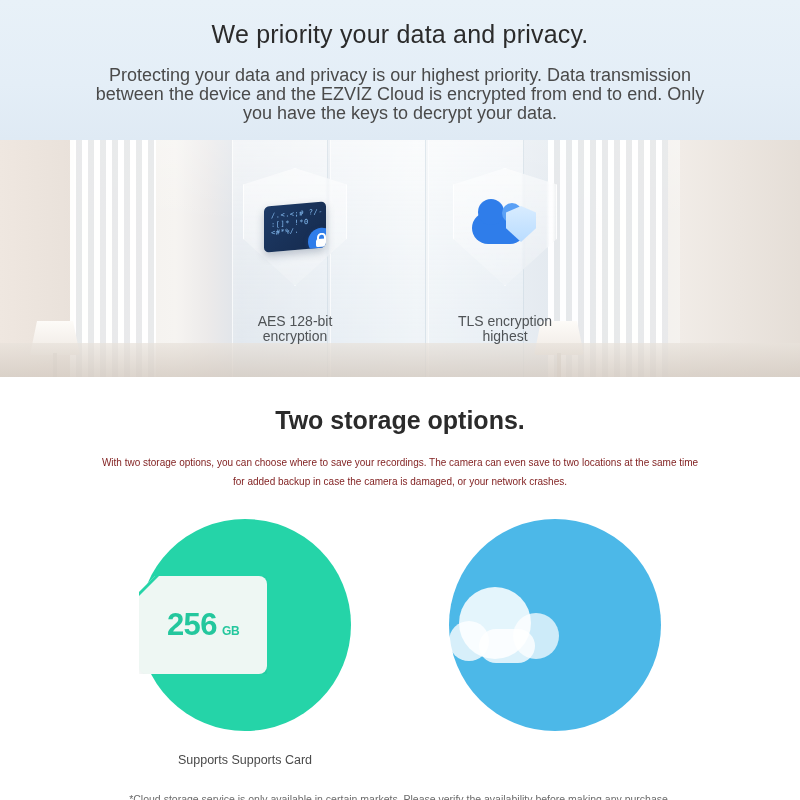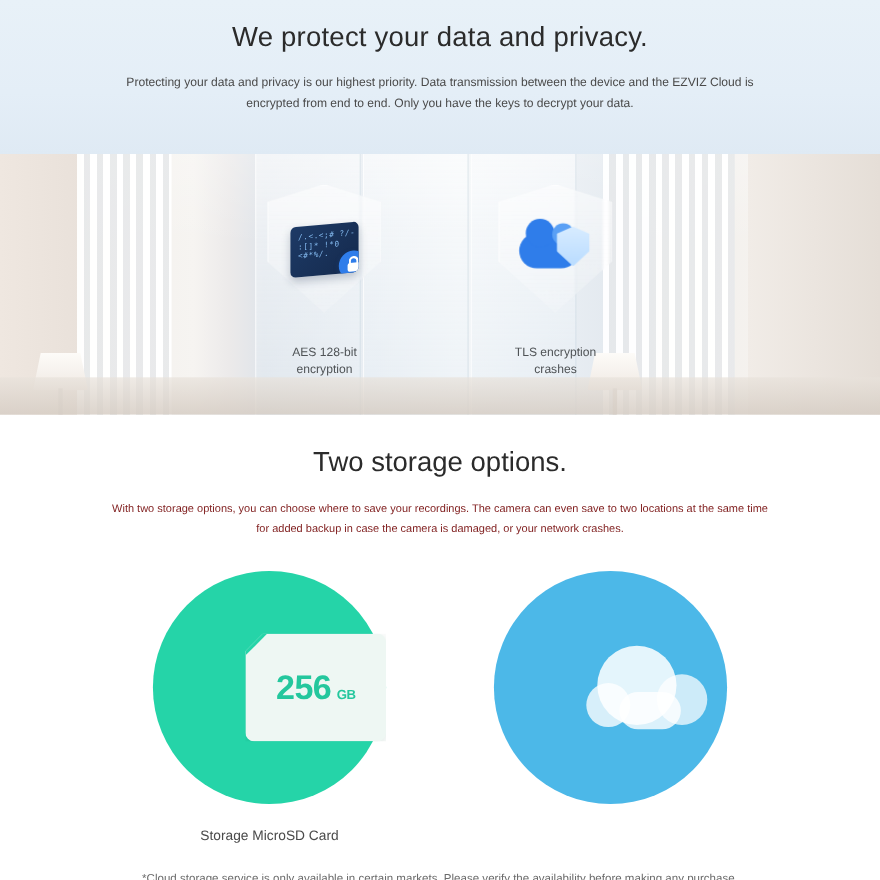--- a/index.html
+++ b/index.html
@@ -21,21 +21,21 @@
   .h-title {
     font-size: 25px;
     color: #2b2b2b;
     font-weight: 400;
     letter-spacing: .2px;
     line-height: 36px;
   }
   .h-sub {
     margin: 14px auto 0;
     width: 612px;
-    font-size: 11px;
+    font-size: 18px;
     line-height: 19px;
     color: #4a4a4a;
   }
 
   
   .hero {
     position: relative;
     width: 800px;
     height: 237px;
     overflow: hidden;
@@ -123,21 +123,21 @@
   }
   .shield {
     position: absolute; inset: 0;
     background: linear-gradient(180deg, rgba(255,255,255,.55), rgba(255,255,255,.18));
     border: 1px solid rgba(255,255,255,.8);
     clip-path: polygon(50% 0%, 100% 14%, 100% 60%, 50% 100%, 0% 60%, 0% 14%);
     backdrop-filter: blur(1px);
   }
   .glyph { position: absolute; inset: 0; display: flex; align-items: center; justify-content: center; }
   .feature-label {
-    font-size: 11px;
+    font-size: 14px;
     line-height: 15px;
     color: #4f5356;
     margin-top: 28px;
   }
 
   
   .aes-card {
     position: relative;
     width: 62px; height: 46px;
     border-radius: 5px;
@@ -228,41 +228,41 @@
   
   .storage {
     width: 800px;
     background: #fff;
     padding-top: 26px;
     text-align: center;
   }
   .s-title {
     font-size: 25px;
     color: #2b2b2b;
-    font-weight: 400;
+    font-weight: 700;
     line-height: 34px;
   }
   .s-sub {
     margin: 16px auto 0;
     width: 600px;
     font-size: 10px;
     line-height: 19px;
     color: #7f1d1d;
   }
   .circles {
     margin-top: 28px;
     display: flex;
     justify-content: center;
     gap: 90px;
   }
   .circle-item { width: 220px; }
   .circle {
     width: 212px; height: 212px; border-radius: 50%;
     margin: 0 auto;
-    display: flex; align-items: center; justify-content: flex-end;
+    display: flex; align-items: center; justify-content: flex-start;
     position: relative;
   }
   .circle.green { background: #25d4a8; }
   .circle.blue { background: #4cb8e8; }
   .circle-label {
     margin-top: 22px;
     font-size: 12.5px;
     color: #4a4a4a;
   }
 
@@ -302,21 +302,21 @@
     margin-top: 26px;
     text-align: center;
     font-size: 10.5px;
     color: #6b6b6b;
   }
 </style>
 </head>
 <body>
 
 <section class="privacy-head">
-  <h1 class="h-title">We protect your data and privacy.</h1>
+  <h1 class="h-title">We priority your data and privacy.</h1>
   <p class="h-sub">Protecting your data and privacy is our highest priority. Data transmission between the device and the EZVIZ Cloud is encrypted from end to end. Only you have the keys to decrypt your data.</p>
 </section>
 
 <section class="hero">
   <div class="room"></div>
   <div class="wall-left"></div>
   <div class="wall-right"></div>
   <div class="pane p1"></div>
   <div class="pane p2"></div>
   <div class="pane p3"></div>
@@ -357,21 +357,21 @@
       <div class="shield-wrap">
         <div class="shield"></div>
         <div class="glyph">
           <div class="tls">
             <div class="cloudshape"></div>
             <div class="inner"></div>
           </div>
         </div>
       </div>
       <div class="feature-label" style="white-space:pre-line">TLS encryption
-crashes</div>
+highest</div>
     </div>
 
 
   </div>
 </section>
 
 <section class="storage">
   <h2 class="s-title">Two storage options.</h2>
   <p class="s-sub">With two storage options, you can choose where to save your recordings. The camera can even save to two locations at the same time for added backup in case the camera is damaged, or your network crashes.</p>
 
@@ -380,21 +380,21 @@
     <div class="circle-item">
       <div class="circle green">
         <div class="sd">
           <div class="cut"></div>
           <div class="cap">
             <span>256</span>
             <span class="gb">GB</span>
           </div>
         </div>
       </div>
-      <div class="circle-label">Storage MicroSD Card</div>
+      <div class="circle-label">Supports Supports Card</div>
     </div>
 
     <div class="circle-item">
       <div class="circle blue">
         <div class="cloud-ico">
           <i class="c1"></i>
             <i class="c3"></i>
             <i class="c4"></i>
             <i class="c2"></i>
         </div>

